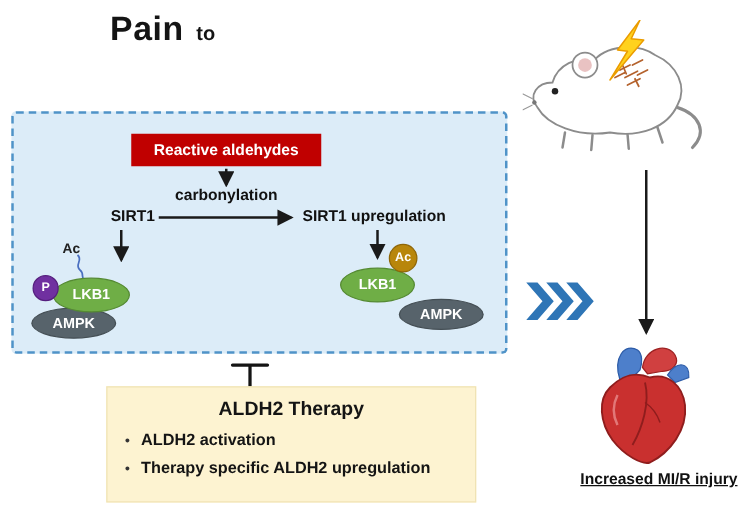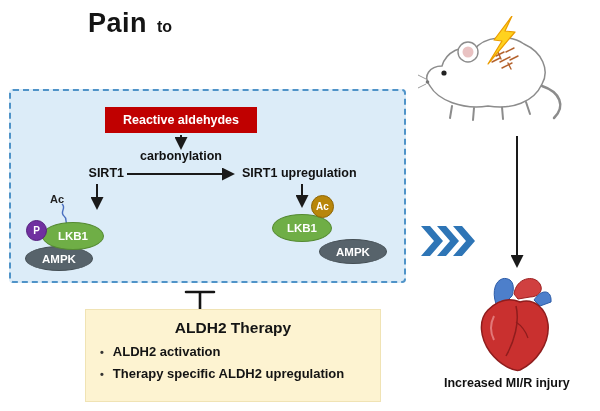--- a/index.html
+++ b/index.html
@@ -52,21 +52,21 @@
 
   
   .therapy{
     left:57px;top:309px;width:296px;height:93px;background:#fdf3d1;
     border:1px solid #f0e3b4;box-sizing:border-box;z-index:3;margin-left:28px;
   }
   .therapy-title{margin-top:9px;text-align:center;font-size:15.5px;font-weight:bold;color:#141414;}
   .bullet-row{display:flex;align-items:baseline;margin:7px 0 0 14px;font-size:13px;font-weight:bold;color:#141414;}
   .bullet-row::before{content:"\2022";margin-right:9px;font-size:11px;color:#333;}
 
-  .outcome{left:444px;top:376px;width:146px;text-align:left;font-size:12.5px;font-weight:bold;}
+  .outcome{left:444px;top:376px;width:146px;text-align:right;font-size:12.5px;font-weight:bold;text-decoration:underline;}
 
   svg{display:block;}
   .overlay{left:0;top:0;z-index:2;pointer-events:none;}
   .mouse-svg{left:418px;top:16px;z-index:2;}
   .heart-svg{left:472px;top:270px;z-index:2;}
 </style>
 </head>
 <body>
 
 <div class="stage">

